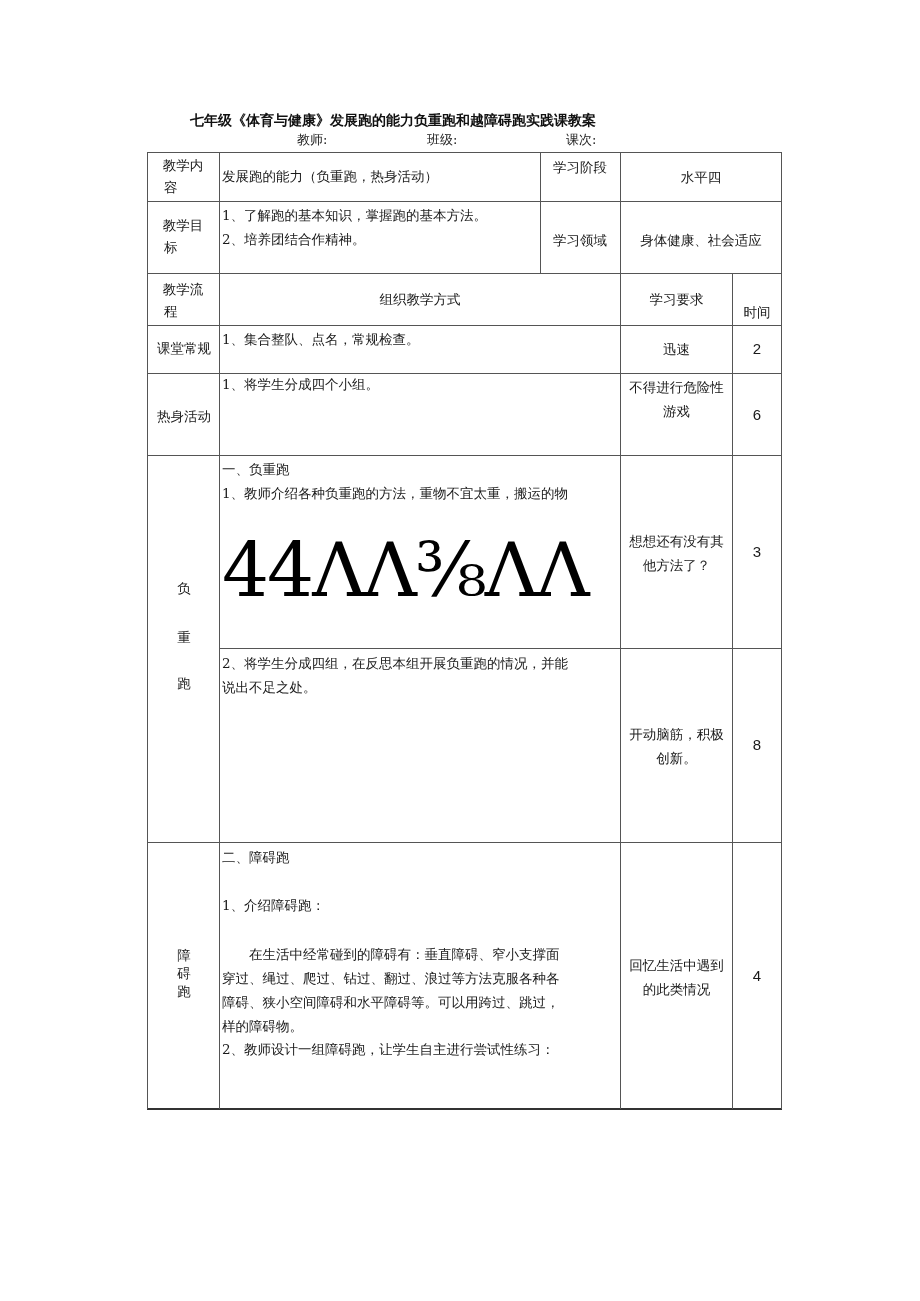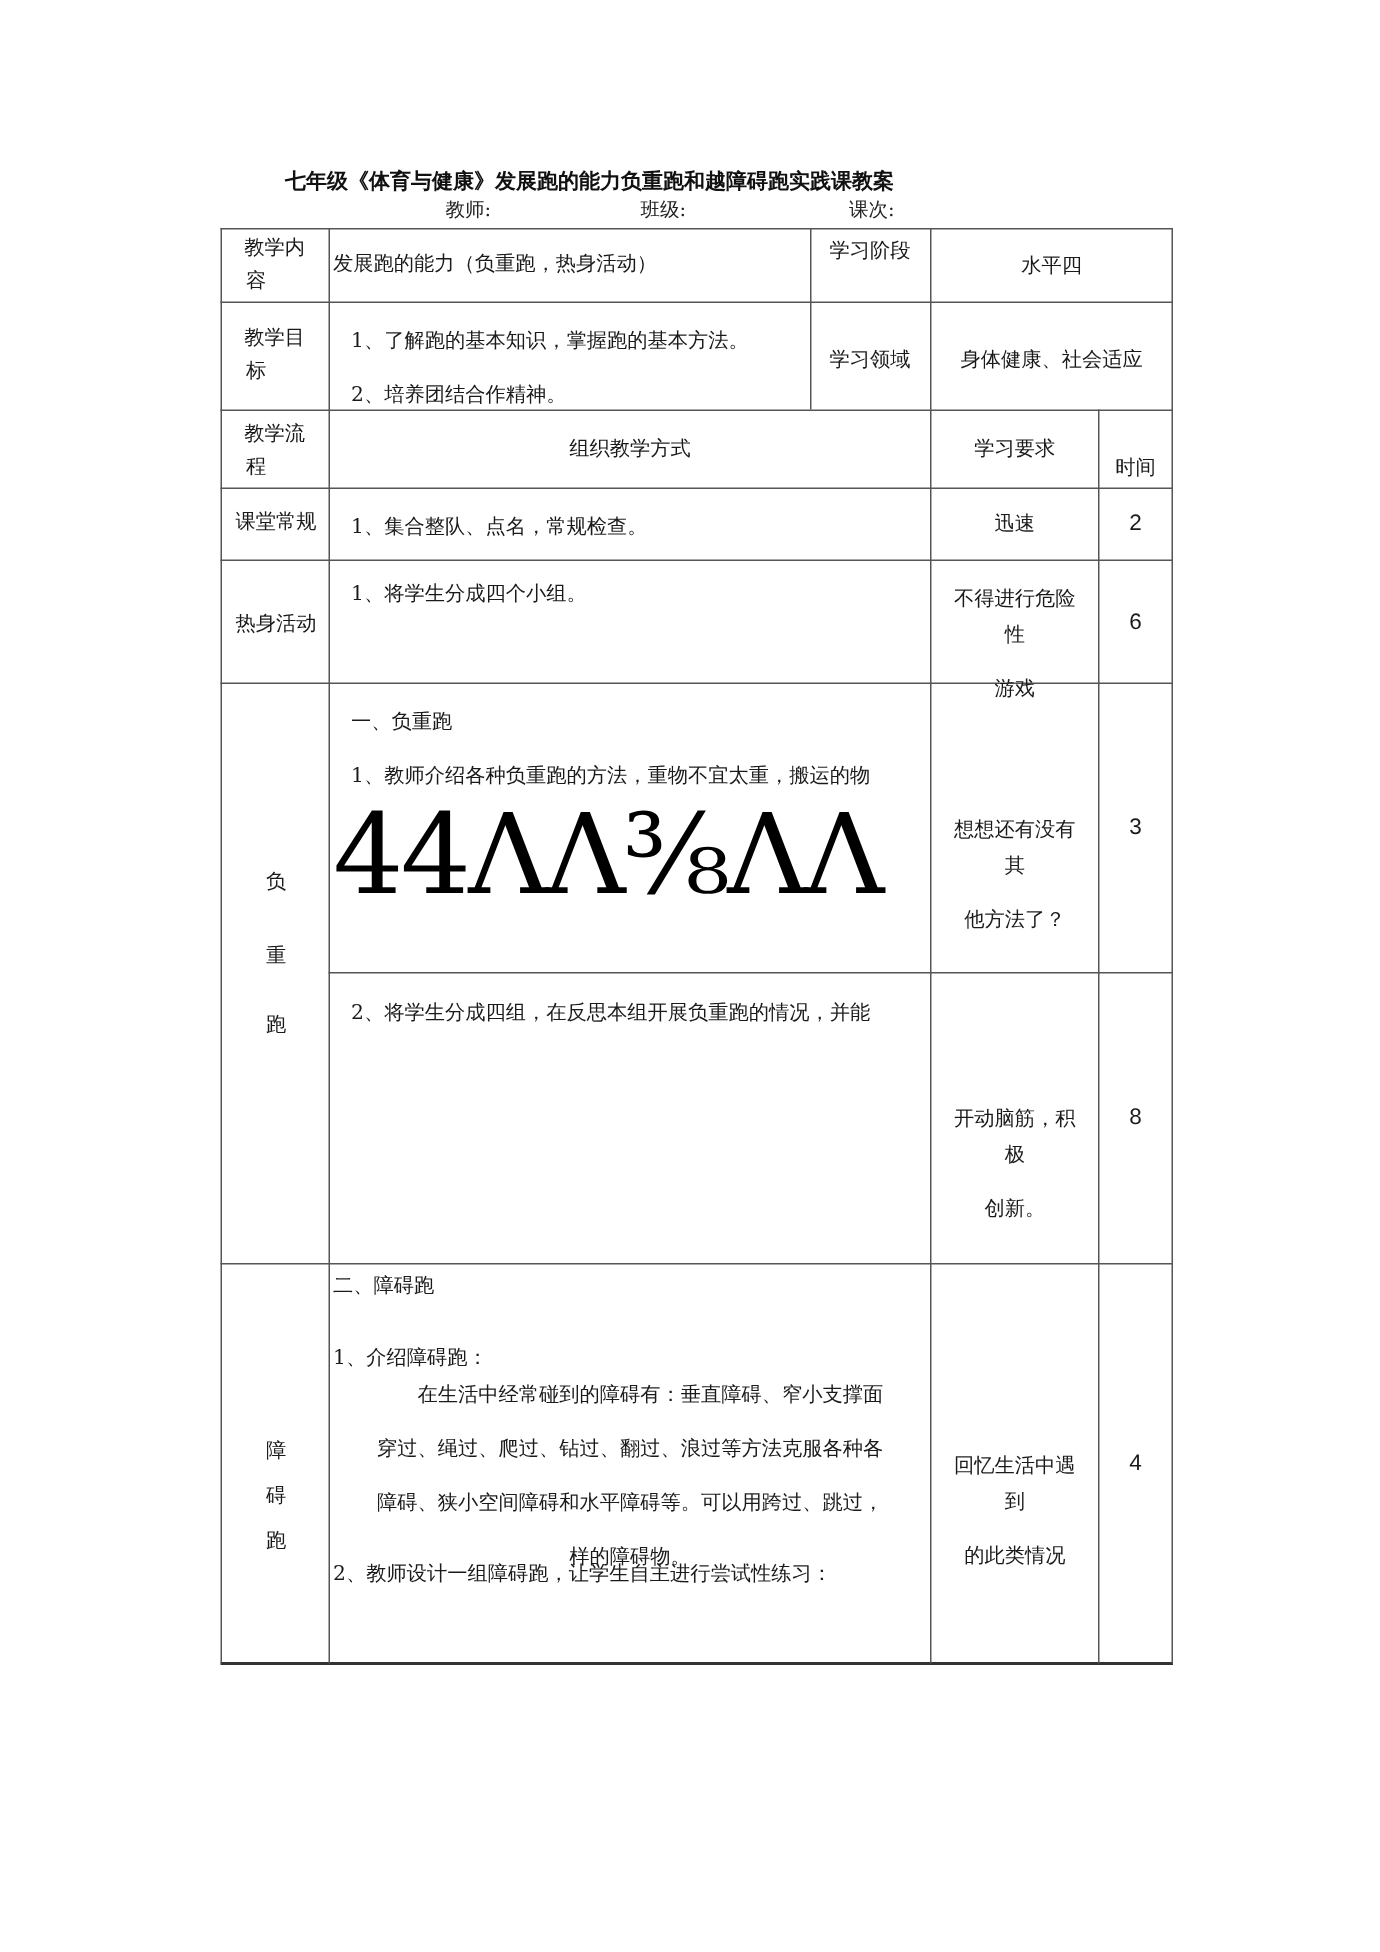--- a/index.html
+++ b/index.html
@@ -21,21 +21,21 @@
   .cell { position: absolute; font-size: 13.5px; line-height: 24px; color: #1a1a1a; }
   .center { text-align: center; }
   .num { font-family: "Liberation Sans", "DejaVu Sans", sans-serif; font-size: 15px; }
   .glyphs {
     position: absolute; left: 222px; top: 530px;
     font-family: "DejaVu Serif", "Liberation Serif", serif;
     font-size: 74px; line-height: 80px; color: #000; white-space: nowrap;
     letter-spacing: -2px;
   }
   .indent { text-indent: 2em; }
-  .p { margin: 12px; }
+  .p { margin: 0; }
 </style>
 </head>
 <body>
 
 <div class="abs title">七年级《体育与健康》发展跑的能力负重跑和越障碍跑实践课教案</div>
 <div class="abs sub" style="left:297px">教师:</div>
 <div class="abs sub" style="left:427px">班级:</div>
 <div class="abs sub" style="left:566px">课次:</div>
 
 <div>
@@ -114,36 +114,37 @@
 </div>
 <div class="glyphs">44ΛΛ⅜ΛΛ</div>
 <div class="cell center" style="left:621px; top:529px; width:111px;">
   <p class="p">想想还有没有其</p>
   <p class="p">他方法了？</p>
 </div>
 <div class="cell center num" style="left:733px; top:540px; width:48px;">3</div>
 
 <div class="cell" style="left:222px; top:651px; width:396px;">
   <p class="p">2、将学生分成四组，在反思本组开展负重跑的情况，并能</p>
+  <p class="p">说出不足之处。</p>
 </div>
 <div class="cell center" style="left:621px; top:722px; width:111px;">
   <p class="p">开动脑筋，积极</p>
   <p class="p">创新。</p>
 </div>
 <div class="cell center num" style="left:733px; top:733px; width:48px;">8</div>
 
 <div class="cell center" style="left:148px; top:946px; width:72px; line-height:18px;">
   <p class="p">障</p>
   <p class="p">碍</p>
   <p class="p">跑</p>
 </div>
 
 <div class="cell" style="left:222px; top:845px; width:396px;">二、障碍跑</div>
 <div class="cell" style="left:222px; top:893px; width:396px;">1、介绍障碍跑：</div>
-<div class="cell" style="left:222px; top:906px; width:396px;text-align:center;">
+<div class="cell" style="left:222px; top:942px; width:396px;">
   <p class="p indent">在生活中经常碰到的障碍有：垂直障碍、窄小支撑面</p>
   <p class="p">穿过、绳过、爬过、钻过、翻过、浪过等方法克服各种各</p>
   <p class="p">障碍、狭小空间障碍和水平障碍等。可以用跨过、跳过，</p>
   <p class="p">样的障碍物。</p>
 </div>
 <div class="cell" style="left:222px; top:1037px; width:396px;">2、教师设计一组障碍跑，让学生自主进行尝试性练习：</div>
 <div class="cell center" style="left:621px; top:953px; width:111px;">
   <p class="p">回忆生活中遇到</p>
   <p class="p">的此类情况</p>
 </div>

